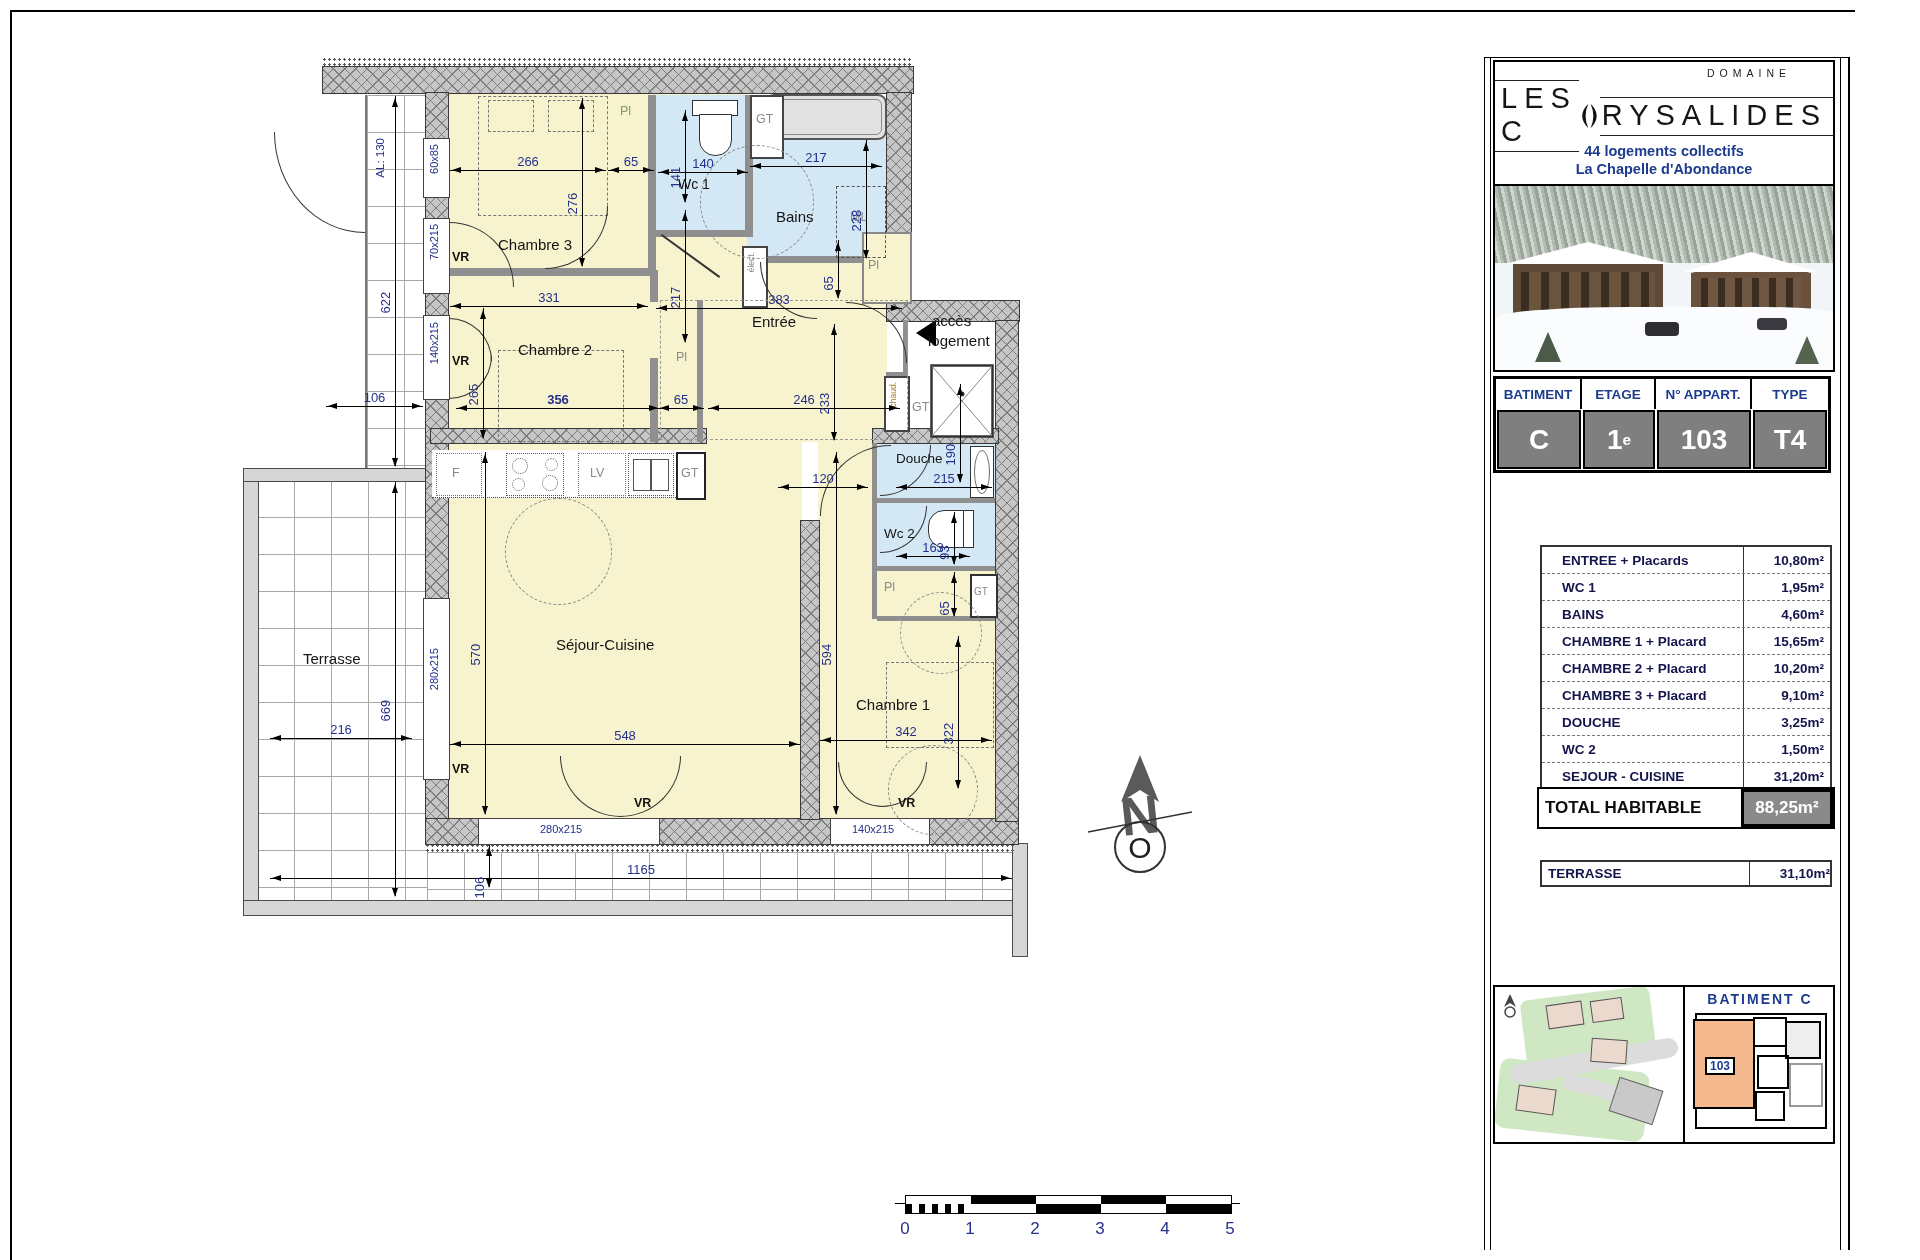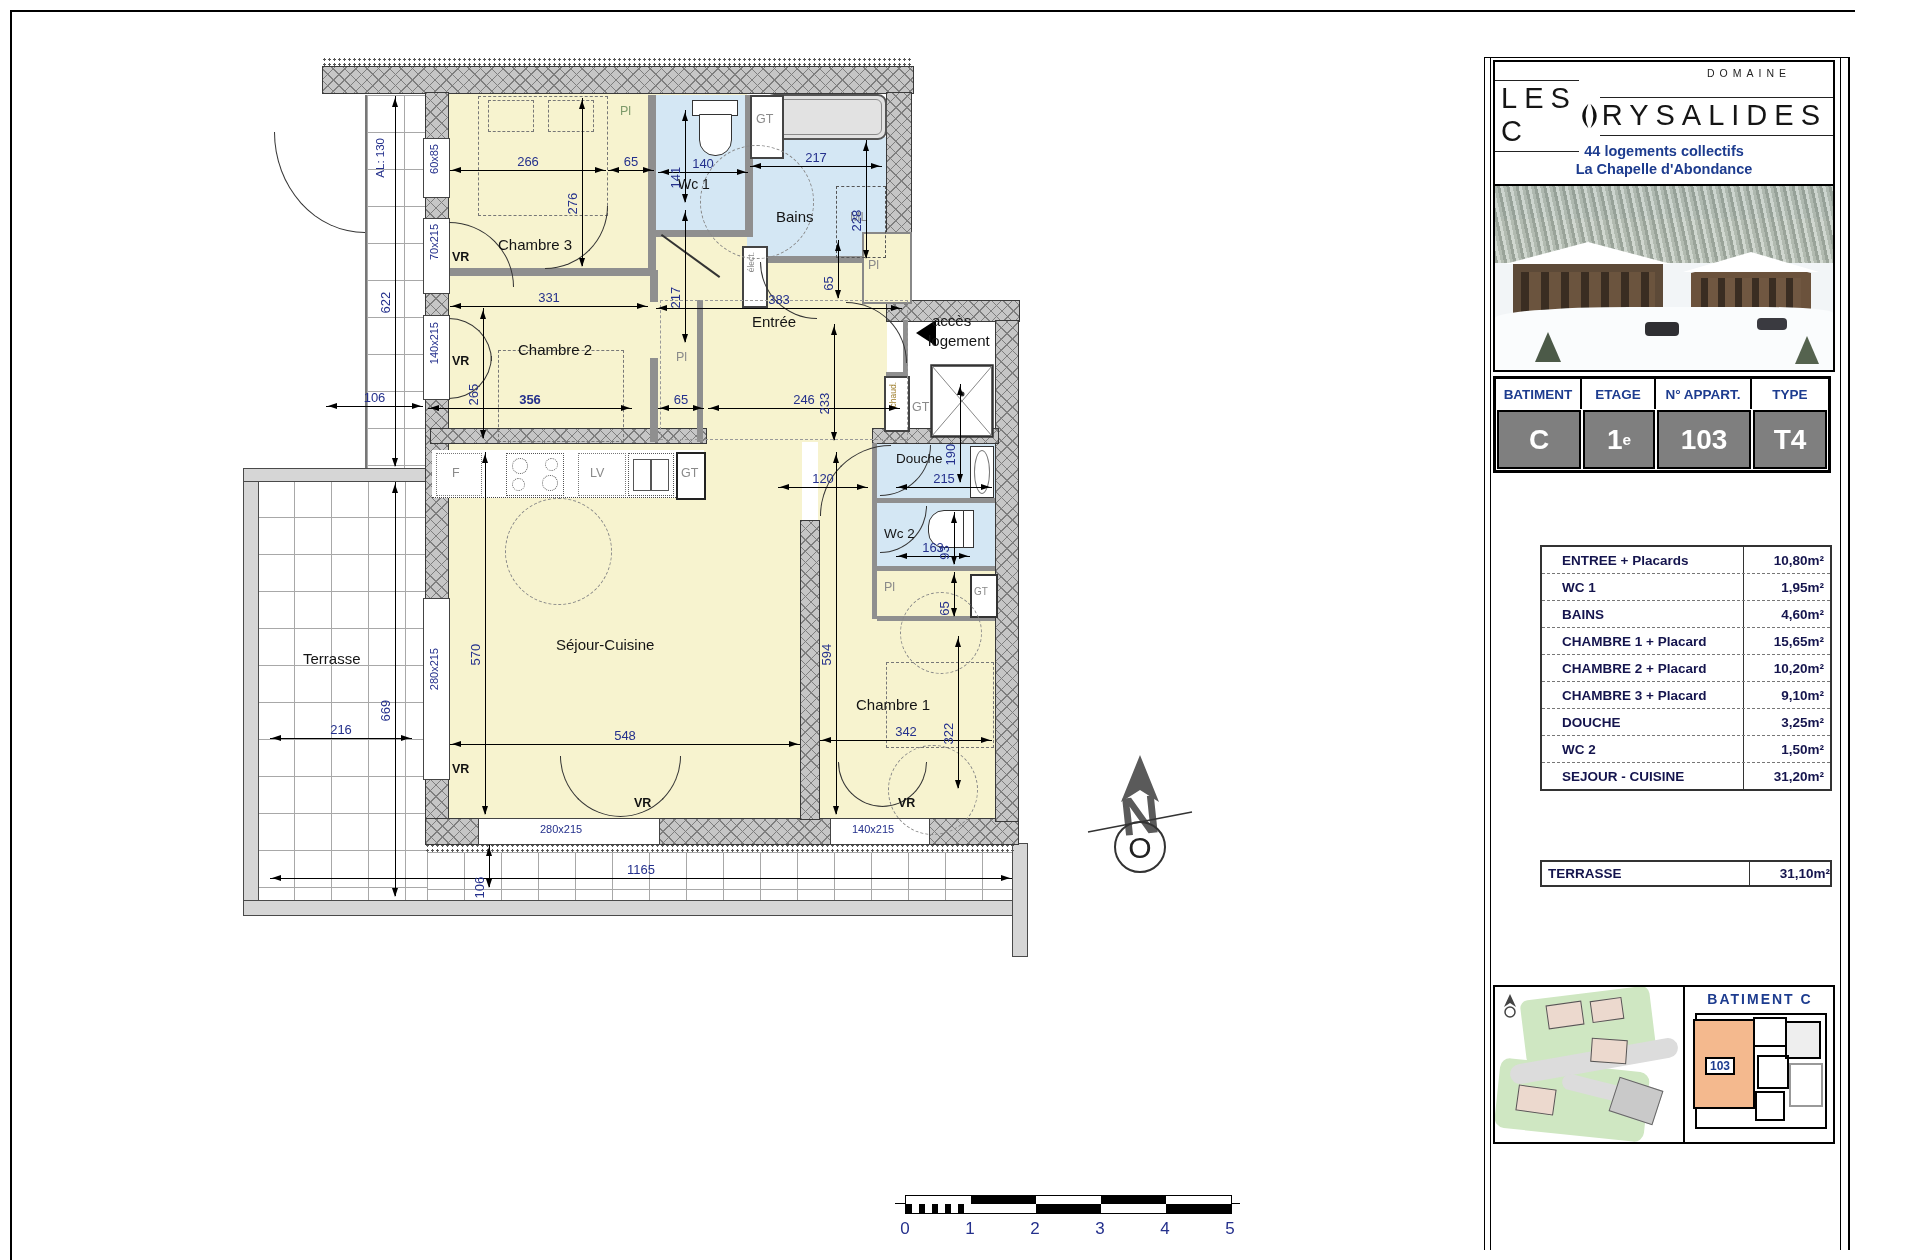--- a/index.html
+++ b/index.html
@@ -223,21 +223,21 @@
     </div>
   <div class="dh" style="left:656px;top:308px;width:246px;">
       <span class="lbl nv">383</span>
     </div>
   <div class="dv" style="left:685px;top:210px;height:132px;">
       <span class="lbl nv">217</span>
     </div>
   <div class="dv" style="left:483px;top:308px;height:130px;">
       <span class="lbl nv">265</span>
     </div>
-  <div class="dh" style="left:428px;top:408px;width:204px;font-weight:bold;">
+  <div class="dh" style="left:456px;top:408px;width:204px;font-weight:bold;">
       <span class="lbl nv">356</span>
     </div>
   <div class="dh" style="left:658px;top:408px;width:46px;">
       <span class="lbl nv">65</span>
     </div>
   <div class="dh" style="left:708px;top:408px;width:192px;">
       <span class="lbl nv">246</span>
     </div>
   <div class="dh" style="left:326px;top:406px;width:97px;">
       <span class="lbl nv">106</span>
@@ -435,20 +435,24 @@
     <div class="arow">
         <span class="al">WC 2</span>
         <span class="av">1,50m²</span>
       </div>
     <div class="arow">
         <span class="al">SEJOUR - CUISINE</span>
         <span class="av">31,20m²</span>
       </div>
   </div>
 
+  <div class="abs" style="left:1537px;top:787px;width:298px;height:42px;border:2.5px solid #000;background:#fff;box-sizing:border-box;display:flex;align-items:center;">
+    <span style="flex:1;padding-left:6px;font-weight:bold;font-size:17px;color:#0d0d0d;">TOTAL HABITABLE</span>
+    <span style="width:86px;align-self:stretch;display:flex;align-items:center;justify-content:center;background:#8a8a8a;color:#fff;font-weight:bold;font-size:17px;border:3px solid #000;">88,25m²</span>
+  </div>
 
   <div class="abs" style="left:1540px;top:860px;width:292px;height:27px;border:2px solid #333;background:#fff;box-sizing:border-box;display:flex;align-items:center;">
     <span style="flex:1;padding-left:6px;font-weight:bold;font-size:13.5px;color:#14144d;">TERRASSE</span>
     <span style="width:80px;align-self:stretch;display:flex;align-items:center;justify-content:flex-end;padding-right:0;border-left:1.5px solid #333;font-weight:bold;font-size:13.5px;color:#14144d;">31,10m²</span>
   </div>
 
   <div class="panelbox" style="left:1493px;top:985px;width:338px;height:155px;">
 
     <div style="position:absolute;left:0;top:0;width:188px;height:100%;border-right:2px solid #000;overflow:hidden;background:#fff;">
       <div style="position:absolute;left:28px;top:6px;width:130px;height:66px;background:#cfe7c2;border-radius:8px;transform:rotate(-7deg);"></div>

